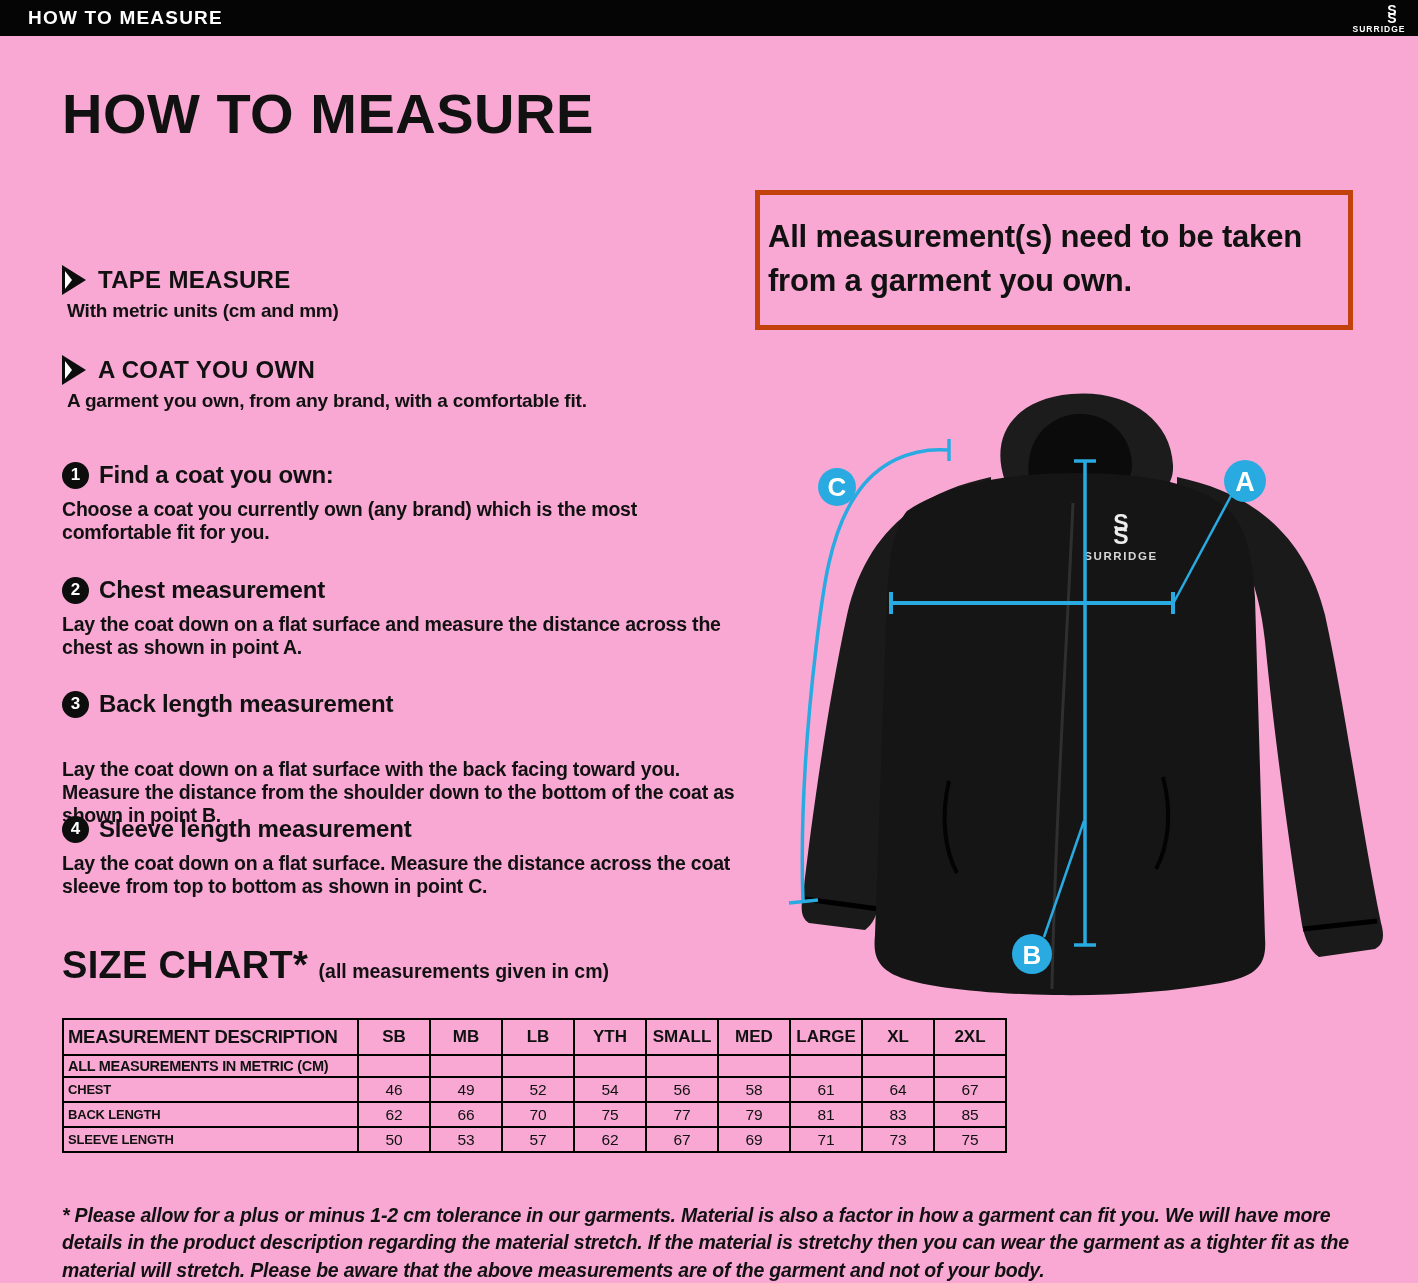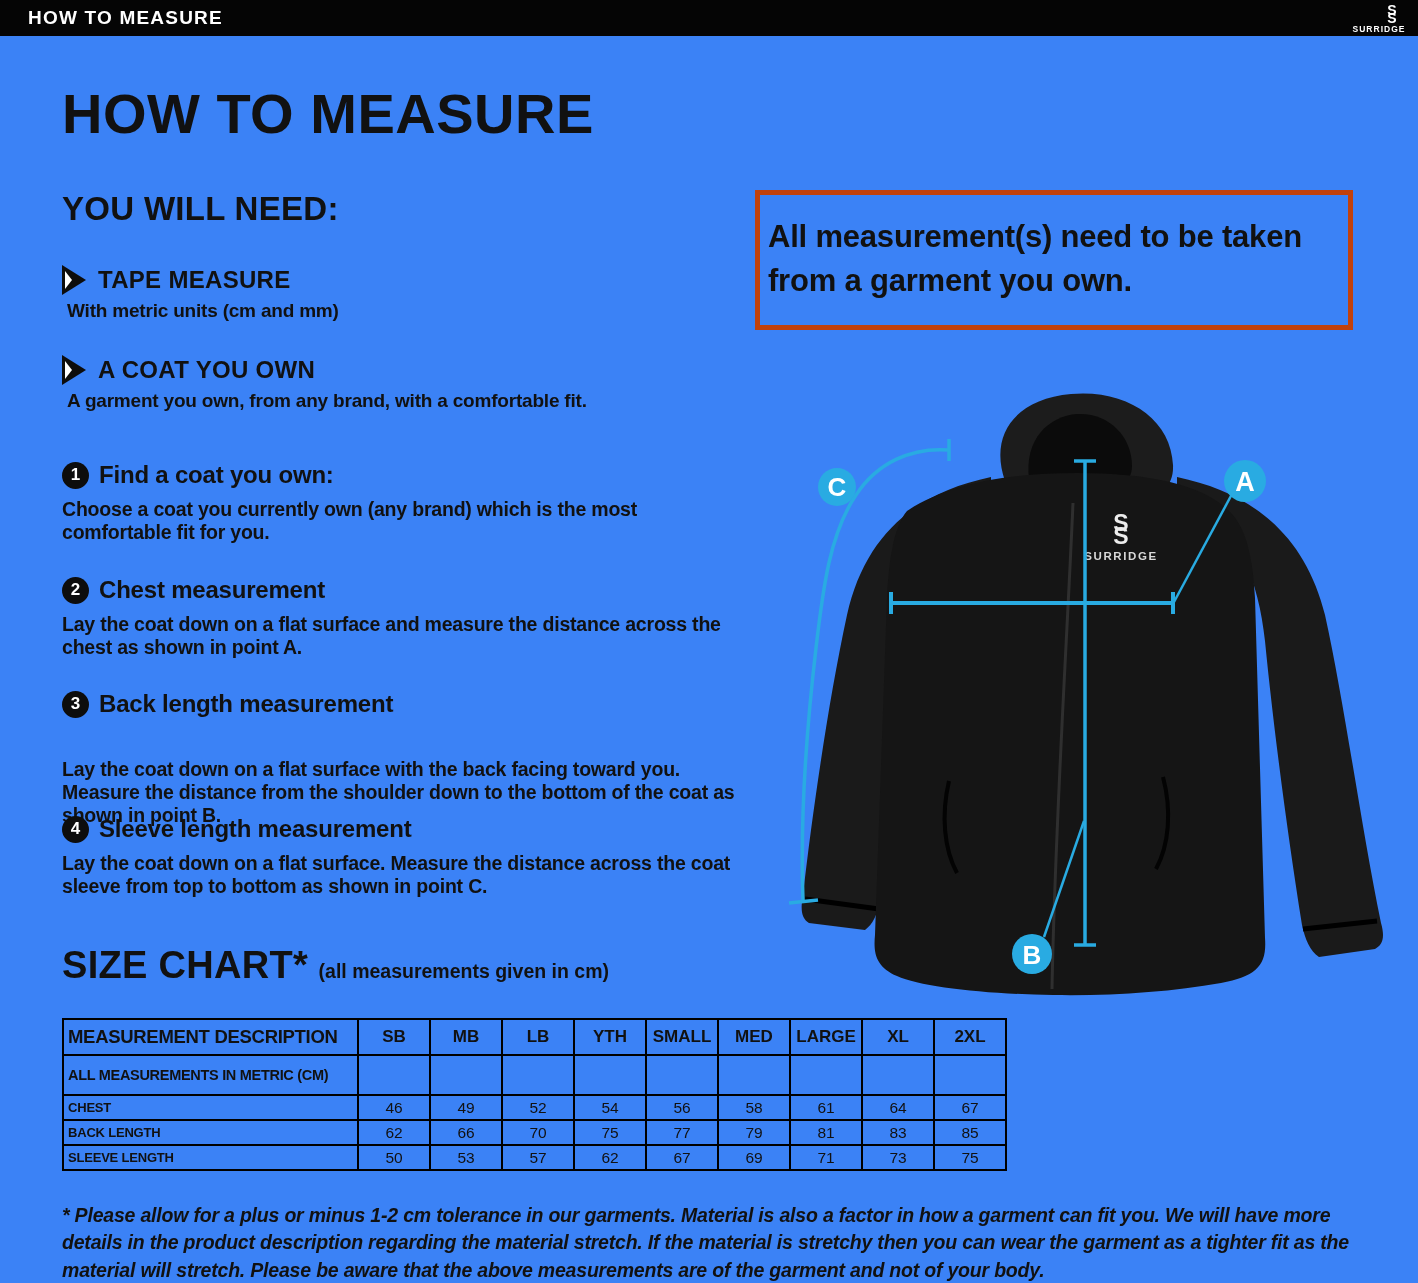--- a/index.html
+++ b/index.html
@@ -1,17 +1,17 @@
 <!DOCTYPE html>
 <html><head>
 <meta charset="utf-8">
 <style>
   html,body{margin:0;padding:0;background:#fff;}
   body{font-family:"Liberation Sans", sans-serif;color:#111;}
-  .page{position:relative;width:1418px;height:1283px;background:#3b82f6;overflow:hidden;}
+  .page{position:relative;width:1418px;height:1283px;background:#f9a8d4;overflow:hidden;}
 
   
   .topbar{position:absolute;top:0;left:0;width:100%;height:36px;background:#050505;
           display:flex;align-items:center;justify-content:space-between;box-sizing:border-box;
           padding:0 8px 0 28px;}
   .topbar-title{color:#fff;font-size:19px;font-weight:700;letter-spacing:1.2px;}
   .topbar-brand{display:block;}
 
   
   .h1{position:absolute;left:62px;top:86px;font-size:56px;font-weight:800;letter-spacing:.5px;line-height:1;}
@@ -45,21 +45,21 @@
   
   .size-chart-head{position:absolute;left:62px;top:944px;}
   .size-chart-head .big{font-size:38px;font-weight:800;letter-spacing:.3px;}
   .size-chart-head .small{font-size:19.5px;font-weight:700;margin-left:6px;}
   table.size{position:absolute;left:62px;top:1018px;border-collapse:collapse;table-layout:fixed;border-radius:8px;}
   table.size th,table.size td{border:2px solid #000;padding:0 4px;box-sizing:border-box;}
   col.c-desc{width:295px;}
   col.c-size{width:72px;}
   th.desc{font-size:18.5px;font-weight:700;text-align:left;height:36px;letter-spacing:-.3px;}
   th.size-col{font-size:17px;font-weight:700;text-align:center;}
-  td.metric{font-size:14.5px;font-weight:700;height:40px;letter-spacing:-.3px;}
+  td.metric{font-size:14.5px;font-weight:700;height:22px;letter-spacing:-.3px;}
   td.rlabel{font-size:13px;font-weight:700;height:25px;letter-spacing:-.2px;}
   td.val{font-size:15.5px;font-weight:400;text-align:center;}
 
   
   .footnote{position:absolute;left:62px;top:1202px;width:1310px;font-size:19.5px;font-weight:700;
             font-style:italic;line-height:1.4;letter-spacing:-.2px;}
 </style>
 </head>
 <body>
 
@@ -68,21 +68,20 @@
   <div class="topbar">
     <span class="topbar-title">HOW TO MEASURE</span>
     <svg class="topbar-brand" width="62" height="32" viewBox="0 0 62 32">
       <text x="44" y="13" font-size="14" font-weight="bold" fill="#fff" text-anchor="middle">S</text>
       <text x="44" y="21" font-size="14" font-weight="bold" fill="#fff" text-anchor="middle">S</text>
       <text x="31" y="30" font-size="8.5" font-weight="bold" letter-spacing="1" fill="#fff" text-anchor="middle">SURRIDGE</text>
     </svg>
   </div>
 
   <div class="h1">HOW TO MEASURE</div>
-  <div class="h2">YOU WILL NEED:</div>
 
   <div class="need-item" style="top:355px;">
     <div class="need-head">
       <span class="tri"></span>
       <span class="need-label">A COAT YOU OWN</span>
     </div>
     <div class="need-desc">A garment you own, from any brand, with a comfortable fit.</div>
   </div>
 
   <div class="need-item" style="top:265px;">

